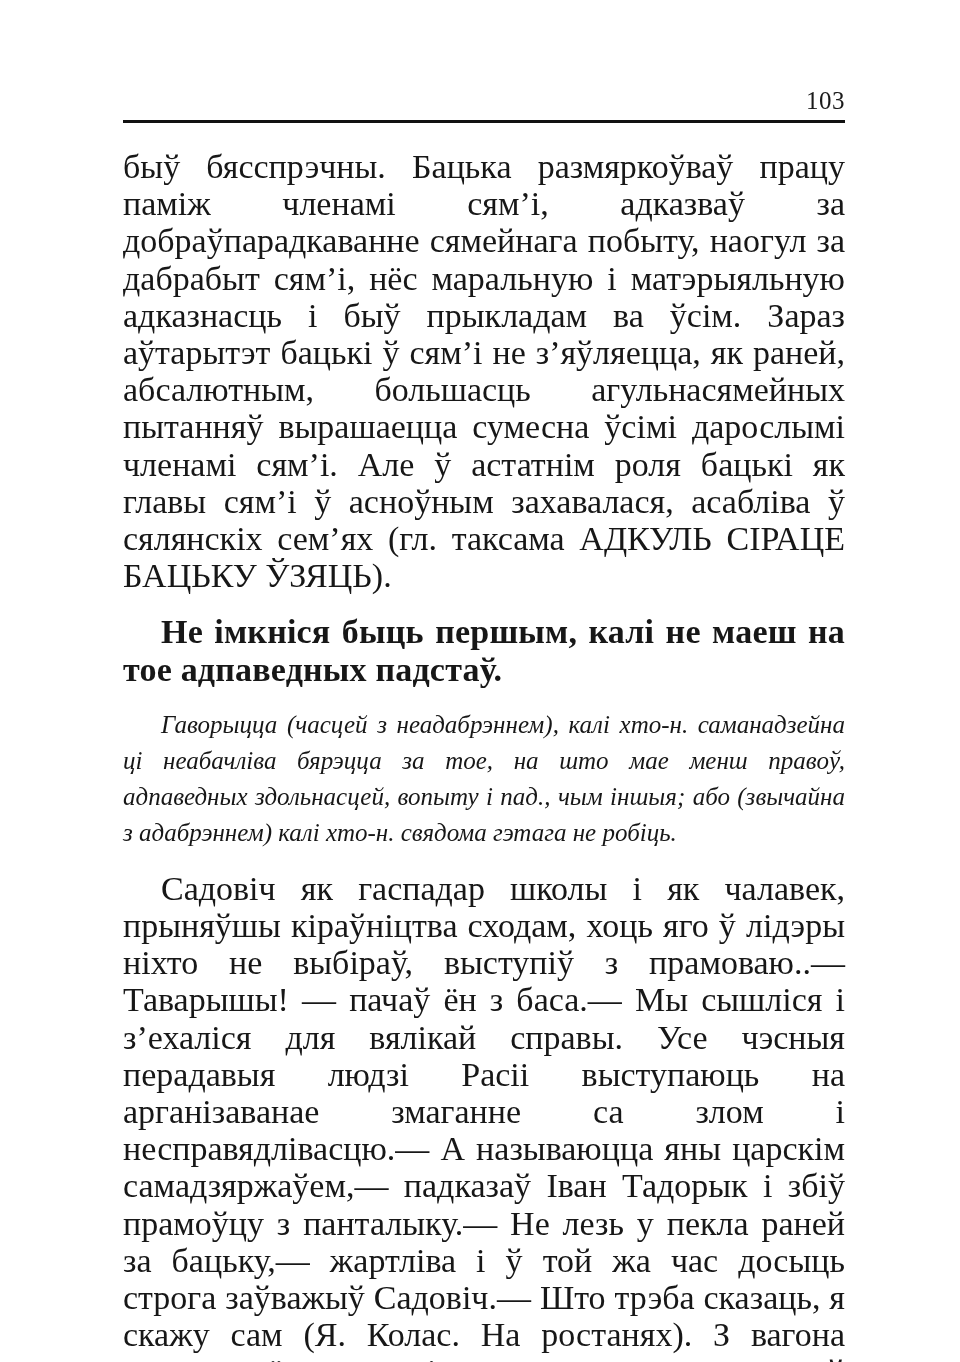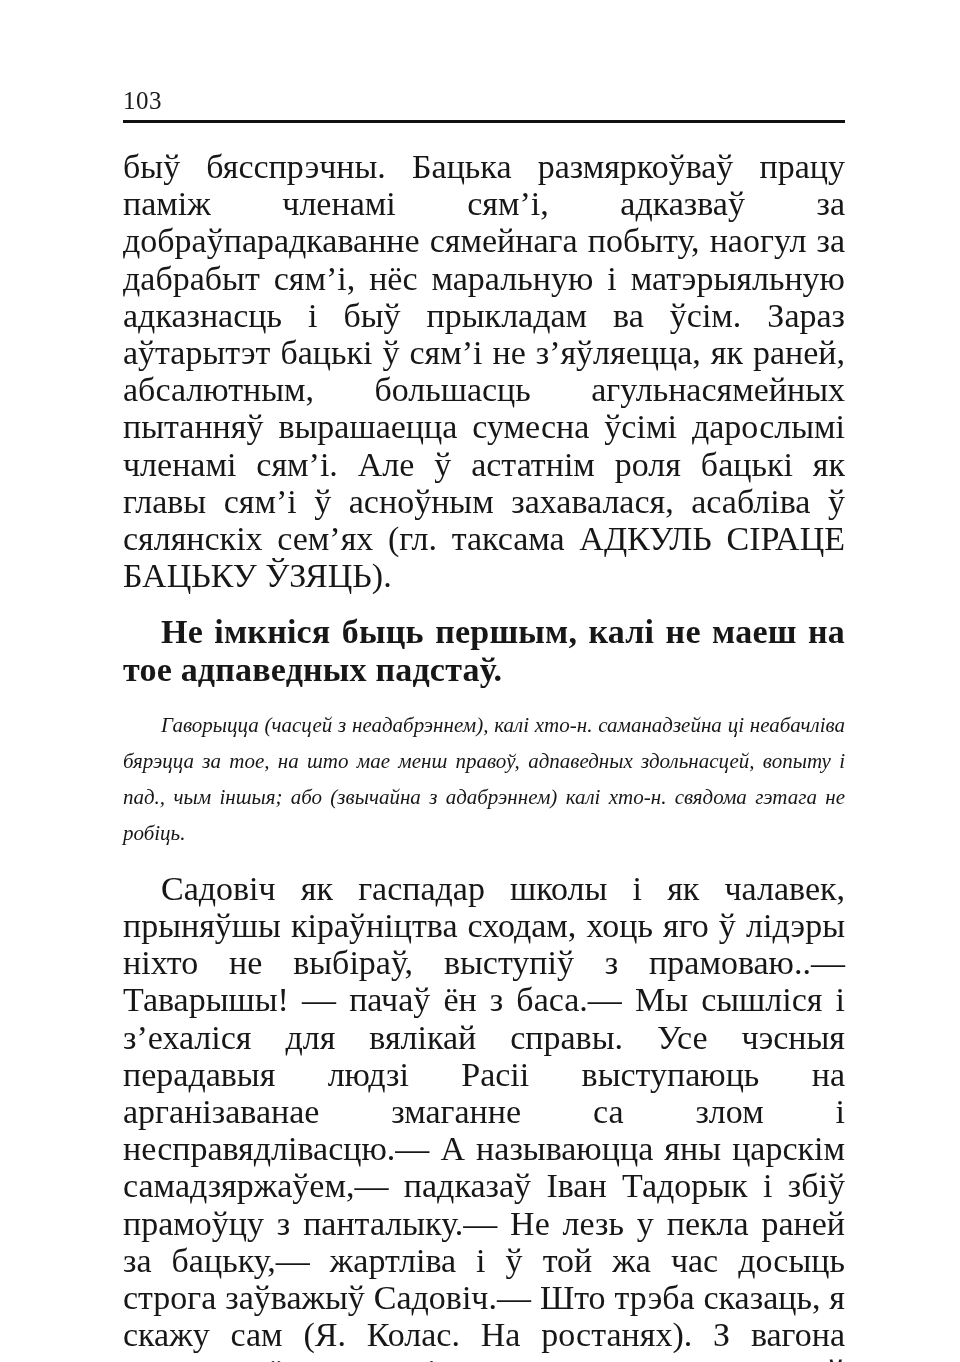--- a/index.html
+++ b/index.html
@@ -16,21 +16,21 @@
     font-family: "Liberation Serif", "DejaVu Serif", serif;
     color: #151515;
   }
   .header {
     position: absolute;
     left: 123px;
     top: 88px;
     width: 722px;
   }
   .folio {
-    text-align: left;
+    text-align: right;
     font-size: 25px;
     line-height: 1;
     letter-spacing: 0.5px;
     color: #1a1a1a;
   }
   .header-rule {
     margin-top: 7px;
     height: 3px;
     background: #111111;
     width: 100%;
@@ -63,21 +63,21 @@
   .indent {
     text-indent: 38px;
     margin-top: 19px;
   }
   .headword {
     font-weight: bold;
     letter-spacing: 0.2px;
   }
   .definition {
     font-style: italic;
-    font-size: 21px;
+    font-size: 25px;
     line-height: 36px;
   }
 </style>
 </head>
 <body>
 
 <div class="page">
 
   <div class="header">
     <div class="folio">103</div>

